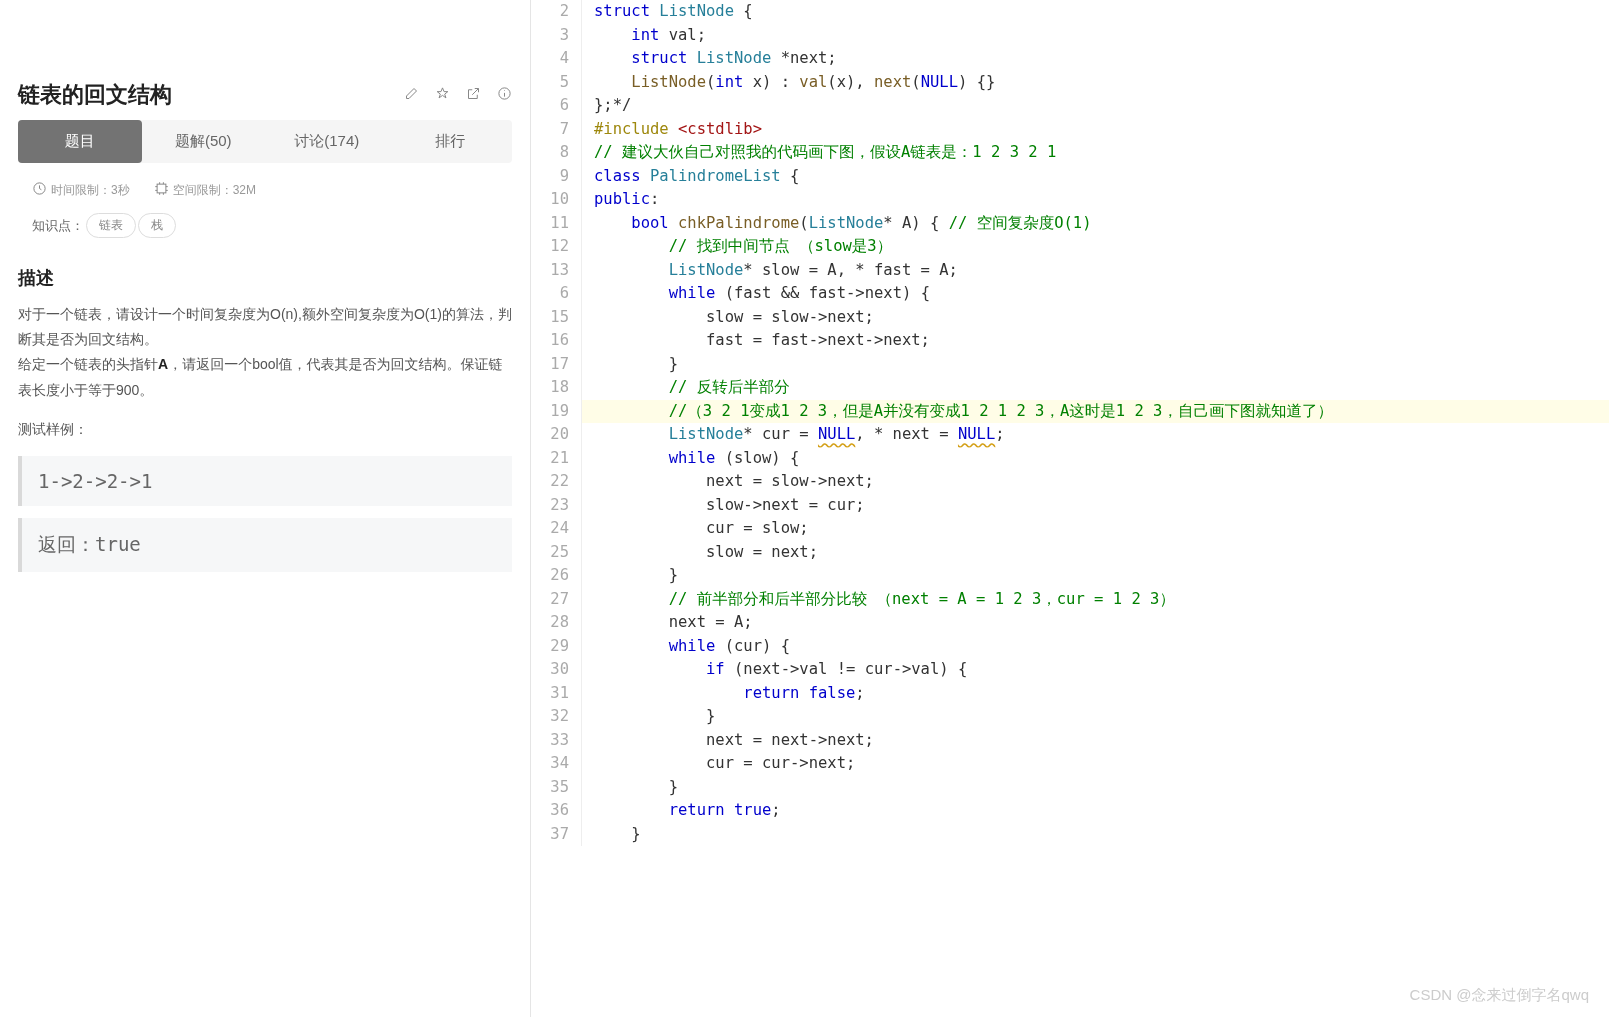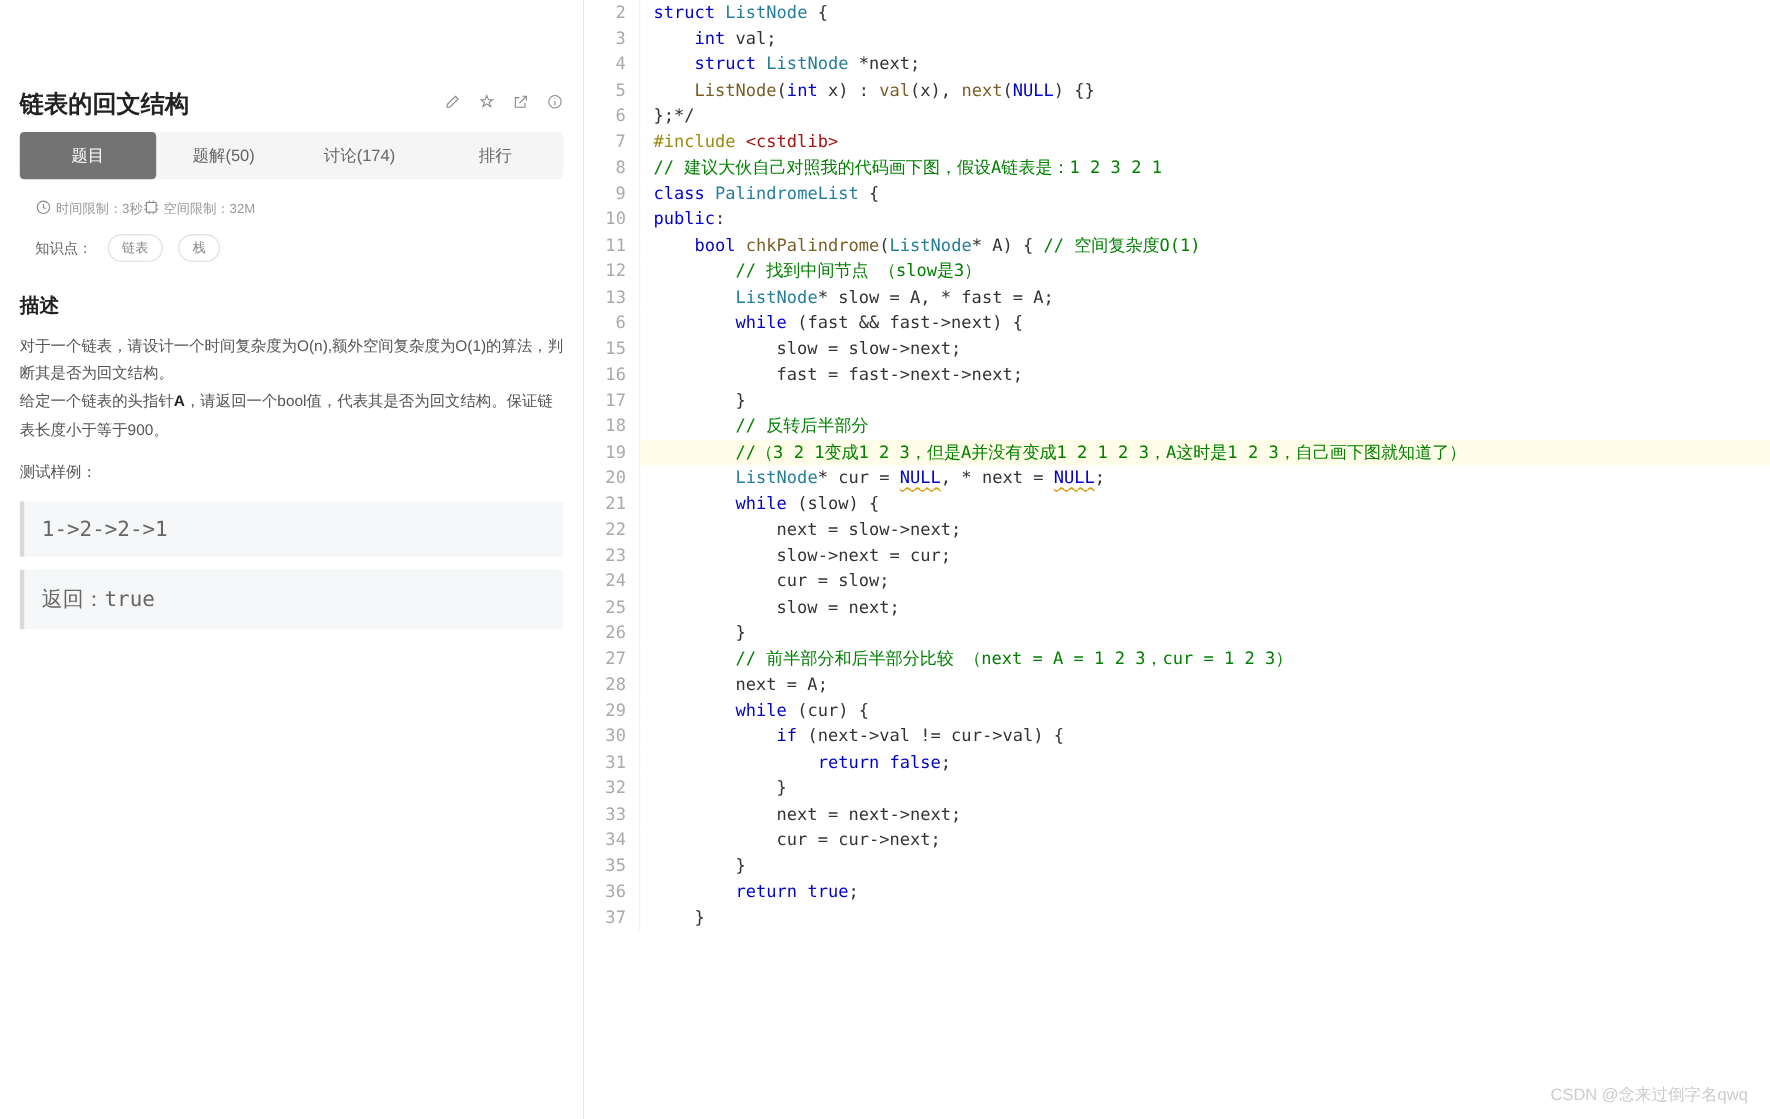--- a/index.html
+++ b/index.html
@@ -10,24 +10,24 @@
 
 .title-row { display: flex; align-items: center; justify-content: space-between; margin-top: 80px; margin-bottom: 10px; }
 .title { font-size: 22px; font-weight: 700; color: #222; }
 .title-icons { display: flex; gap: 16px; color: #888; }
 .title-icons span { cursor: pointer; font-size: 16px; }
 
 .tabs { display: flex; background: #f5f5f5; border-radius: 4px; margin-bottom: 18px; }
 .tab { flex: 1; text-align: center; padding: 12px 0; font-size: 15px; color: #666; cursor: pointer; }
 .tab.active { background: #737373; color: #fff; border-radius: 4px; }
 
-.meta-row { display: flex; font-size: 12px; color: #999; margin: 18px 14px 14px; align-items: flex-start; }
+.meta-row { display: flex; gap: 24px; font-size: 12px; color: #999; margin: 18px 14px 14px; align-items: flex-start; }
 .meta-item { display: flex; align-items: center; gap: 4px; }
 
-.tags-row { display: flex; align-items: center; gap: 14px; margin: 0 14px 28px; font-size: 13px; color: #666; }
+.tags-row { display: flex; align-items: center; gap: 2px; margin: 0 14px 28px; font-size: 13px; color: #666; }
 .tag { display: inline-block; padding: 3px 12px; border: 1px solid #ddd; border-radius: 14px; font-size: 12px; color: #888; cursor: pointer; }
 
 .section-title { font-size: 18px; font-weight: 700; margin: 0 0 12px; color: #222; }
 .desc { font-size: 14px; line-height: 1.8; color: #555; margin-bottom: 14px; }
 .desc b { color: #222; font-weight: 700; }
 
 .code-box { background: #f6f7f8; border-left: 4px solid #d9d9d9; padding: 14px 16px; font-family: "Monaco","Menlo","Consolas",monospace; font-size: 19px; color: #666; margin-bottom: 12px; }
 
 
 .editor { display: flex; font-size: 15.5px; line-height: 23.5px; padding-top: 0; }

